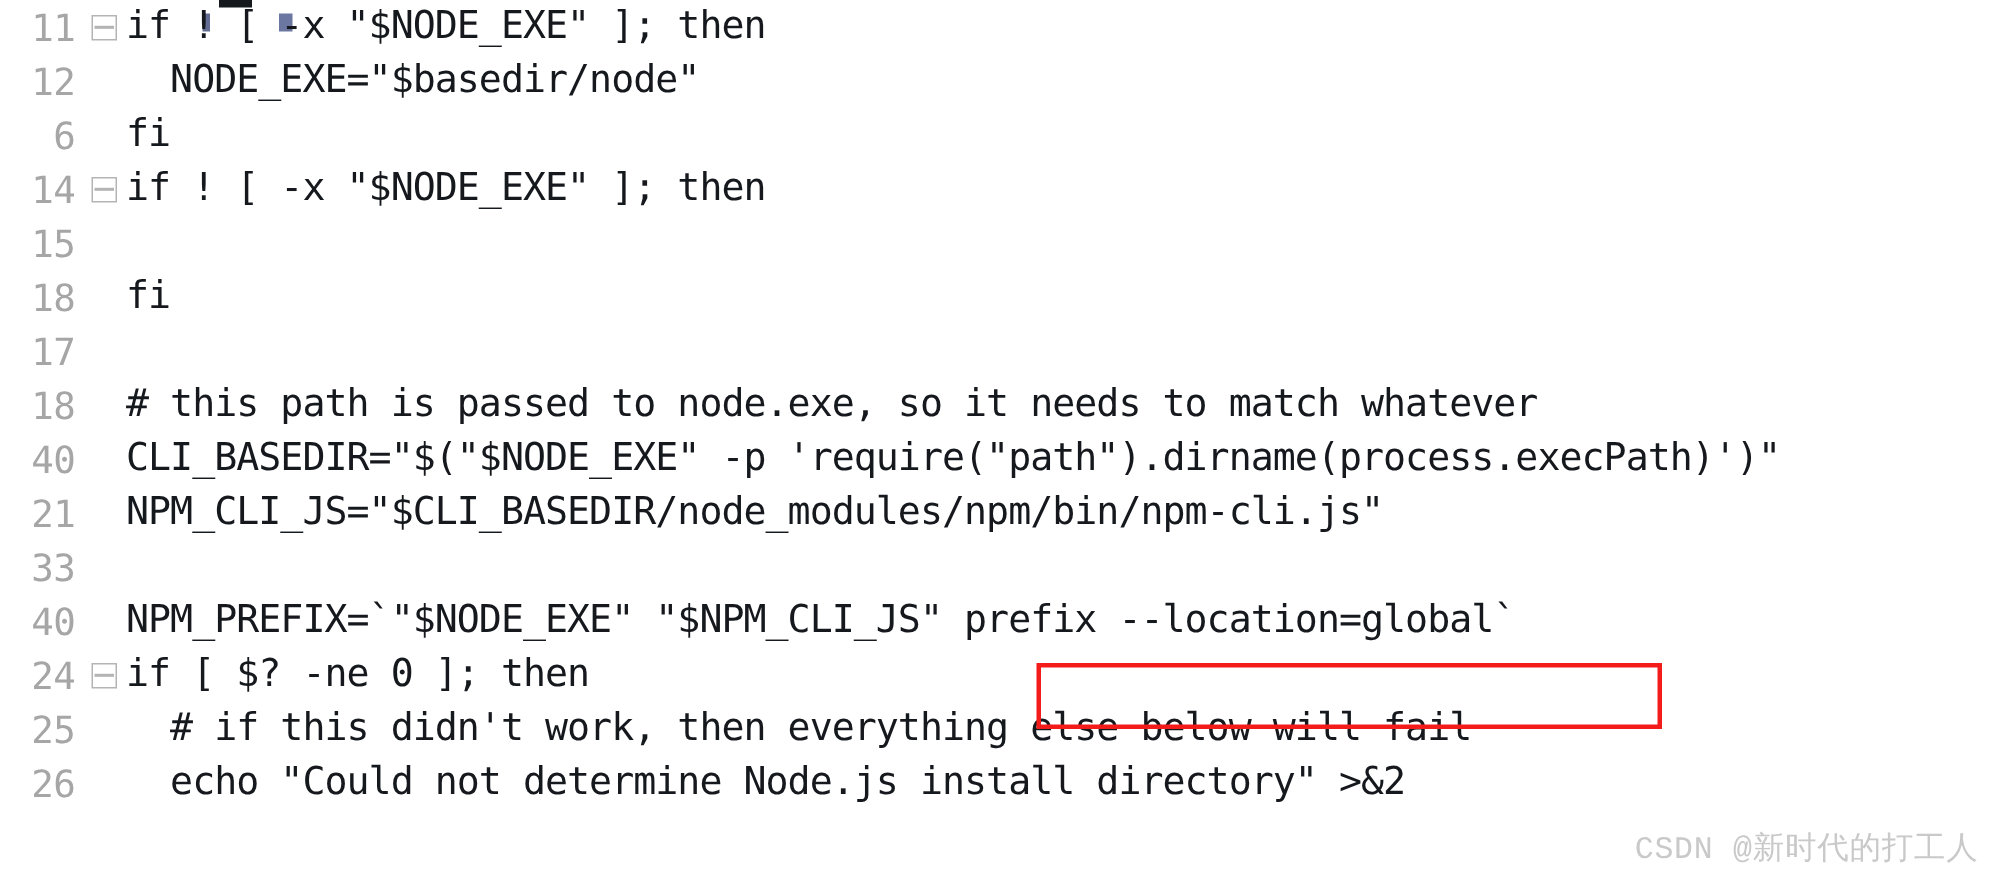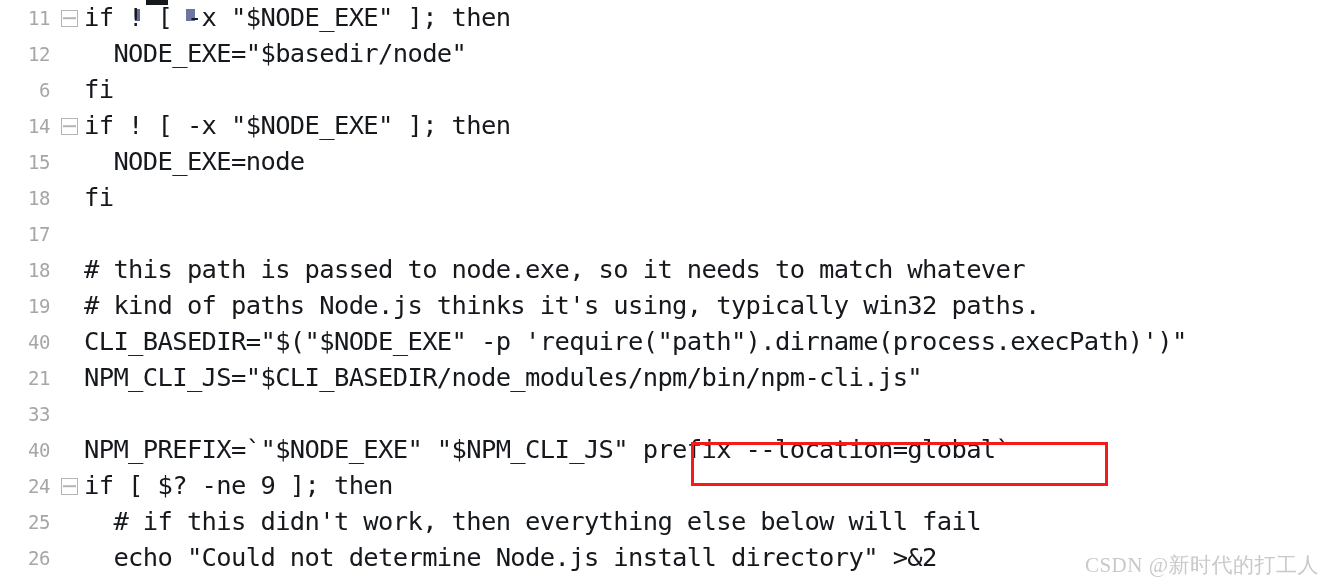--- a/index.html
+++ b/index.html
@@ -33,21 +33,21 @@
     white-space: pre;
   }
 
   .gutter-num {
     width: 56px;
     min-width: 56px;
     text-align: right;
     padding-right: 6px;
     box-sizing: border-box;
     color: #a6a6a6;
-    font-size: 19px;
+    font-size: 25px;
     font-family: "DejaVu Sans Mono", "Liberation Mono", monospace;
     letter-spacing: -0.5px;
     line-height: 1;
   }
 
   .fold-cell {
     width: 26px;
     min-width: 26px;
     display: flex;
     align-items: center;
@@ -127,49 +127,48 @@
     background: #3a4a80;
     opacity: .75;
   }
 
   #watermark {
     position: absolute;
     right: 14px;
     bottom: 6px;
     color: #c9c9c9;
     font-size: 21px;
-    font-family: Liberation Serif, serif;
+    font-family: Liberation Mono, monospace;
     white-space: pre;
     letter-spacing: 0.5px;
   }
 </style>
 </head>
 <body>
 
 <div id="editor">
 
   <div id="top-clip"></div>
   <div id="top-clip-a"></div>
   <div id="top-clip-b"></div>
 
   <div id="rows">
       <div class="row"><span class="gutter-num">11</span><span class="fold-cell"><span class="fold-box"></span></span><span class="code">if ! [ -x "$NODE_EXE" ]; then</span></div>
       <div class="row"><span class="gutter-num">12</span><span class="fold-cell"><span class="fold-box empty"></span></span><span class="code">  NODE_EXE="$basedir/node"</span></div>
       <div class="row"><span class="gutter-num">6</span><span class="fold-cell"><span class="fold-box empty"></span></span><span class="code">fi</span></div>
       <div class="row"><span class="gutter-num">14</span><span class="fold-cell"><span class="fold-box"></span></span><span class="code">if ! [ -x "$NODE_EXE" ]; then</span></div>
-      <div class="row"><span class="gutter-num">15</span><span class="fold-cell"><span class="fold-box empty"></span></span><span class="code">  NODE_EXE=node</span></div>
+      <div class="row"><span class="gutter-num">15</span><span class="fold-cell"><span class="fold-box empty"></span></span></div>
       <div class="row"><span class="gutter-num">18</span><span class="fold-cell"><span class="fold-box empty"></span></span><span class="code">fi</span></div>
       <div class="row"><span class="gutter-num">17</span><span class="fold-cell"><span class="fold-box empty"></span></span><span class="code"></span></div>
       <div class="row"><span class="gutter-num">18</span><span class="fold-cell"><span class="fold-box empty"></span></span><span class="code"># this path is passed to node.exe, so it needs to match whatever</span></div>
-      <div class="row"><span class="gutter-num">19</span><span class="fold-cell"><span class="fold-box empty"></span></span><span class="code"># kind of paths Node.js thinks it's using, typically win32 paths.</span></div>
       <div class="row"><span class="gutter-num">40</span><span class="fold-cell"><span class="fold-box empty"></span></span><span class="code">CLI_BASEDIR="$("$NODE_EXE" -p 'require("path").dirname(process.execPath)')"</span></div>
       <div class="row"><span class="gutter-num">21</span><span class="fold-cell"><span class="fold-box empty"></span></span><span class="code">NPM_CLI_JS="$CLI_BASEDIR/node_modules/npm/bin/npm-cli.js"</span></div>
       <div class="row"><span class="gutter-num">33</span><span class="fold-cell"><span class="fold-box empty"></span></span><span class="code"></span></div>
       <div class="row"><span class="gutter-num">40</span><span class="fold-cell"><span class="fold-box empty"></span></span><span class="code">NPM_PREFIX=`"$NODE_EXE" "$NPM_CLI_JS" prefix --location=global`</span></div>
-      <div class="row"><span class="gutter-num">24</span><span class="fold-cell"><span class="fold-box"></span></span><span class="code">if [ $? -ne 9 ]; then</span></div>
+      <div class="row"><span class="gutter-num">24</span><span class="fold-cell"><span class="fold-box"></span></span><span class="code">if [ $? -ne 0 ]; then</span></div>
       <div class="row"><span class="gutter-num">25</span><span class="fold-cell"><span class="fold-box empty"></span></span><span class="code">  # if this didn't work, then everything else below will fail</span></div>
       <div class="row"><span class="gutter-num">26</span><span class="fold-cell"><span class="fold-box empty"></span></span><span class="code">  echo "Could not determine Node.js install directory" &gt;&amp;2</span></div>
     </div>
 
   <div id="red-box"></div>
 
   <div id="watermark">CSDN @新时代的打工人</div>
 </div>
 
 </body></html>

